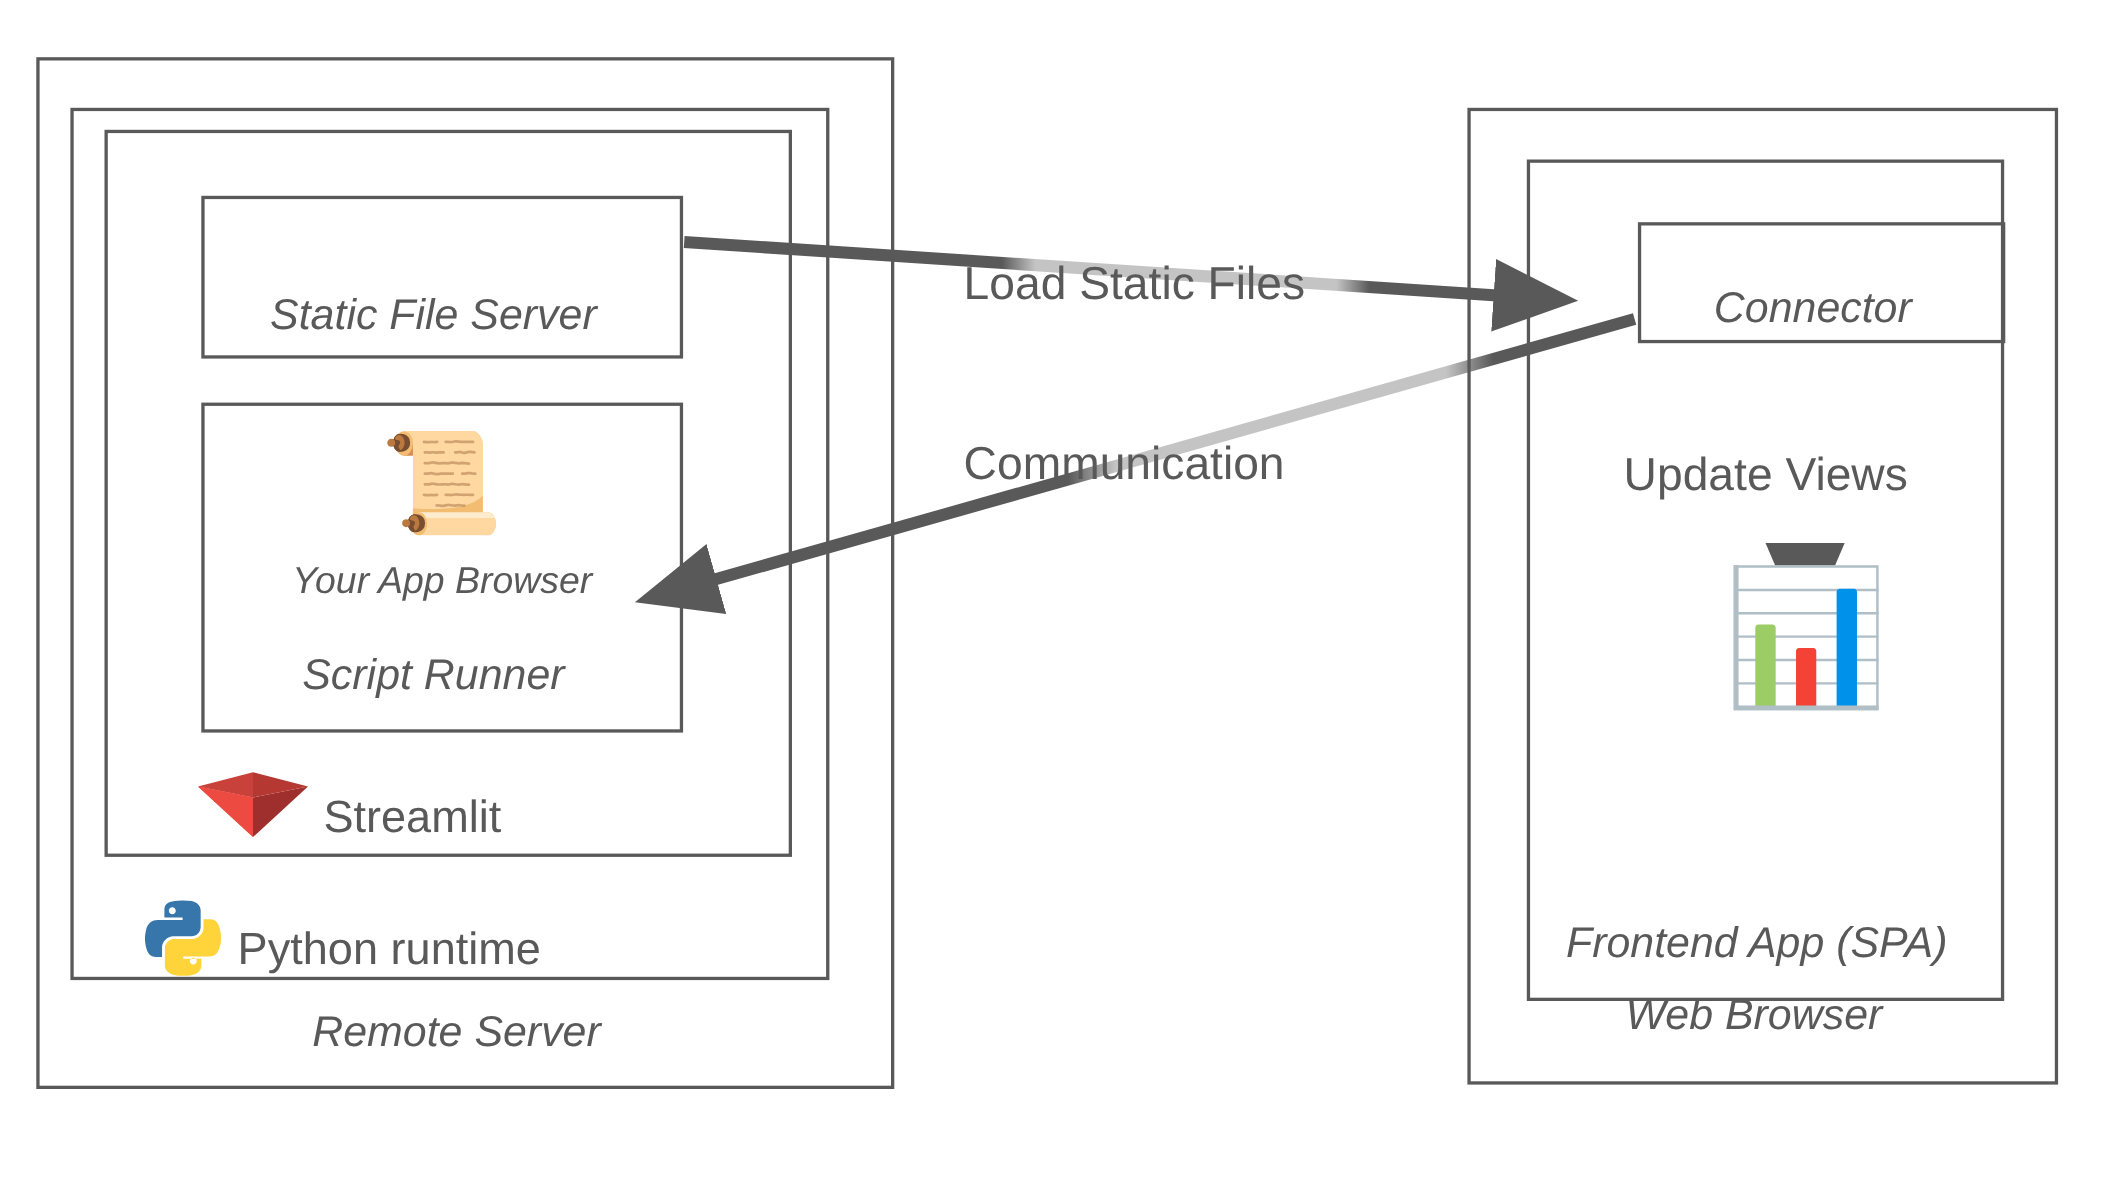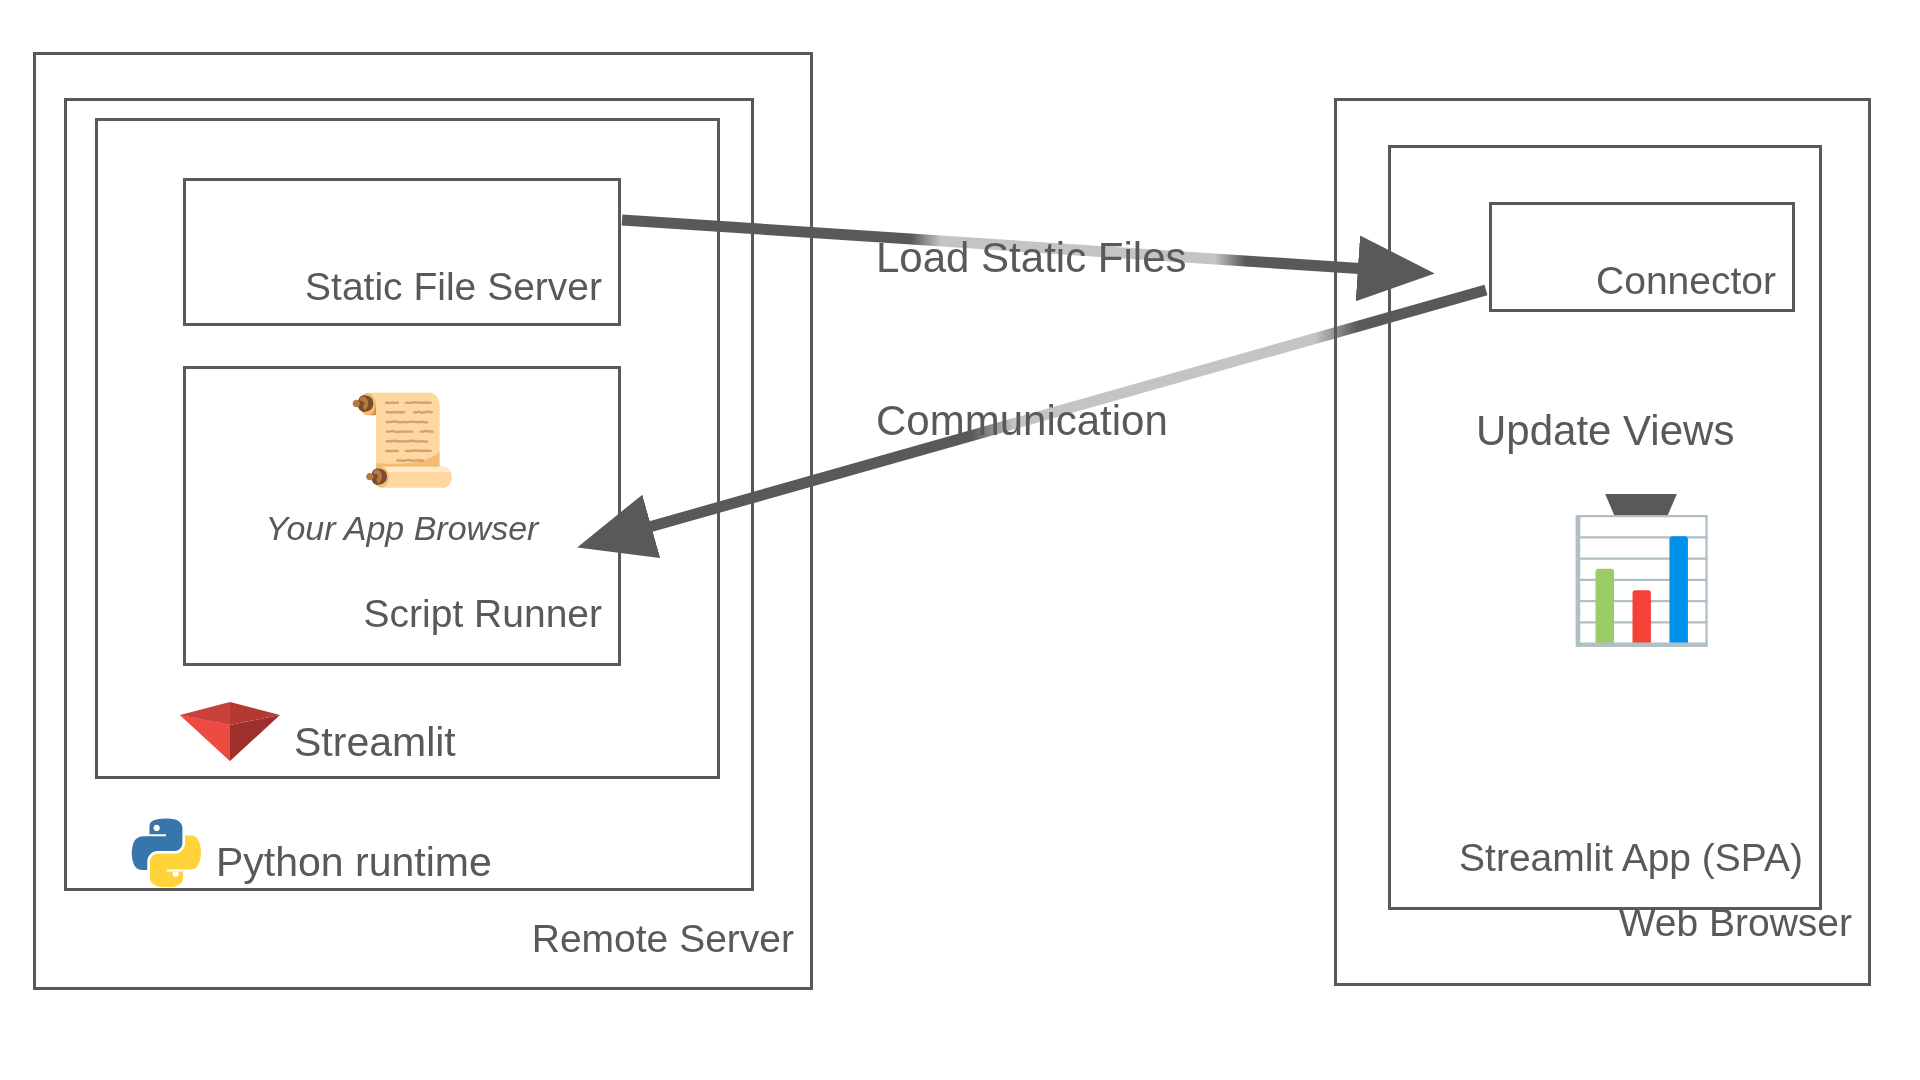--- a/index.html
+++ b/index.html
@@ -4,35 +4,35 @@
 <style>
   html,body{margin:0;padding:0;background:#ffffff;}
   body{width:1920px;height:1080px;overflow:hidden;
        font-family:"Liberation Sans","DejaVu Sans",sans-serif;
        color:#595959;-webkit-font-smoothing:antialiased;}
 
   #stage{position:relative;width:1920px;height:1080px;background:#fff;}
 
   
   .box{position:absolute;border:3px solid #595959;background:transparent;box-sizing:border-box;}
-  .box-label{position:absolute;left:0;right:16px;text-align:right;
-             color:#595959;white-space:nowrap;line-height:1;}
+  .box-label{position:absolute;left:0;right:16px;text-align:center;
+             color:#595959;white-space:nowrap;line-height:1;font-style:italic;}
 
   
   #remote-server{left:33px;top:52px;width:780px;height:938px;}
   #python-runtime{left:64px;top:98px;width:690px;height:793px;}
   #streamlit-layer{left:95px;top:118px;width:625px;height:661px;}
 
   #web-browser{left:1334px;top:98px;width:537px;height:888px;}
   #frontend-app{left:1388px;top:145px;width:434px;height:765px;}
 
   
   #static-file-server{left:183px;top:178px;width:438px;height:148px;}
   #script-runner{left:183px;top:366px;width:438px;height:300px;}
-  #connector{left:1489px;top:202px;width:306px;height:110px;padding-left:36px;}
+  #connector{left:1489px;top:202px;width:334px;height:110px;padding-left:36px;}
 
   
   .lbl-static{top:86px;font-size:39px;}
   .lbl-script-runner{top:225px;font-size:39px;}
   .lbl-connector{top:56px;font-size:39px;}
   .lbl-frontend{top:690px;font-size:39px;}
   .lbl-webbrowser{top:802px;font-size:39px;}
   .lbl-remote{top:864px;font-size:39px;}
 
   
@@ -148,21 +148,21 @@
       <path fill="#FFD43B" d="M48.9 18.9v6.2c0 5-4.3 9.2-9.2 9.2H25.1c-4 0-7.4 3.5-7.4 7.5v14.1c0 4 3.5 6.4 7.4 7.6 4.7 1.4 9.2 1.6 14.7 0 3.7-1.1 7.4-3.2 7.4-7.6v-5.6H32.6v-1.9h22c4.3 0 5.9-3 7.4-7.5 1.5-4.7 1.5-9.2 0-15.1-1.1-4.3-3.1-7.5-7.4-7.5h-5.7zM40.6 49.4c1.5 0 2.8 1.2 2.8 2.8s-1.2 2.8-2.8 2.8-2.8-1.3-2.8-2.8 1.2-2.8 2.8-2.8z"></path>
     </svg>
     <span class="txt">Python runtime</span>
   </div>
 
   <div class="box" id="web-browser">
     <div class="box-label lbl-webbrowser">Web Browser</div>
   </div>
 
   <div class="box" id="frontend-app">
-    <div class="box-label lbl-frontend">Streamlit App (SPA)</div>
+    <div class="box-label lbl-frontend">Frontend App (SPA)</div>
   </div>
 
   <div class="box" id="connector">
     <div class="box-label lbl-connector">Connector</div>
   </div>
 
   <div id="chart-emoji">📊</div>
 
   <div class="arrow-label" id="lbl-communication">Communication</div>
   <div class="arrow-label" id="lbl-load-static">Load Static Files</div>

